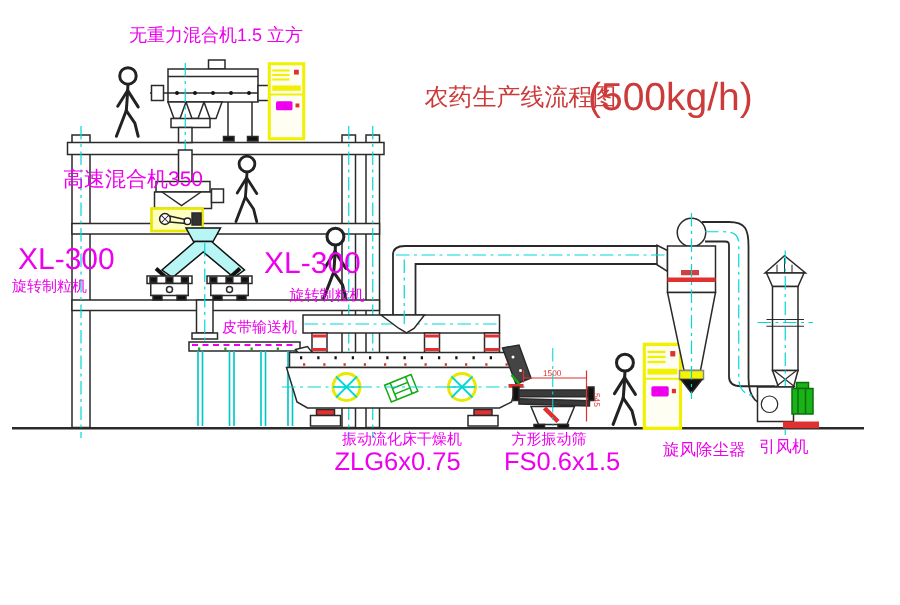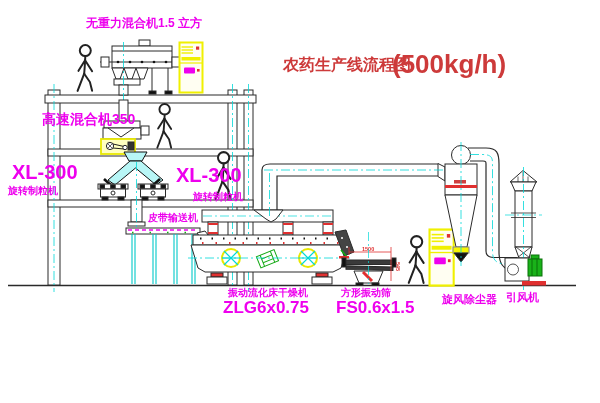--- a/index.html
+++ b/index.html
@@ -1,18 +1,18 @@
 <!DOCTYPE html>
 <html><head>
 <meta charset="utf-8">
 <style>
   html,body{margin:0;padding:0;background:#888;}
   .canvas{
     position:relative;width:600px;height:403px;background:#ffffff;
-    font-family:"Liberation Sans",sans-serif;overflow:hidden;margin:0 auto;font-weight:bold;
+    font-family:"Liberation Sans",sans-serif;overflow:hidden;margin:0 auto;
   }
   svg text{font-family:"Liberation Sans",sans-serif;}
   .lbl{fill:#ee00ee;}
   .ttl{fill:#cd3a3a;}
   .dim{fill:#e03030;}
 </style>
 </head>
 <body>
 
 <div class="canvas">

